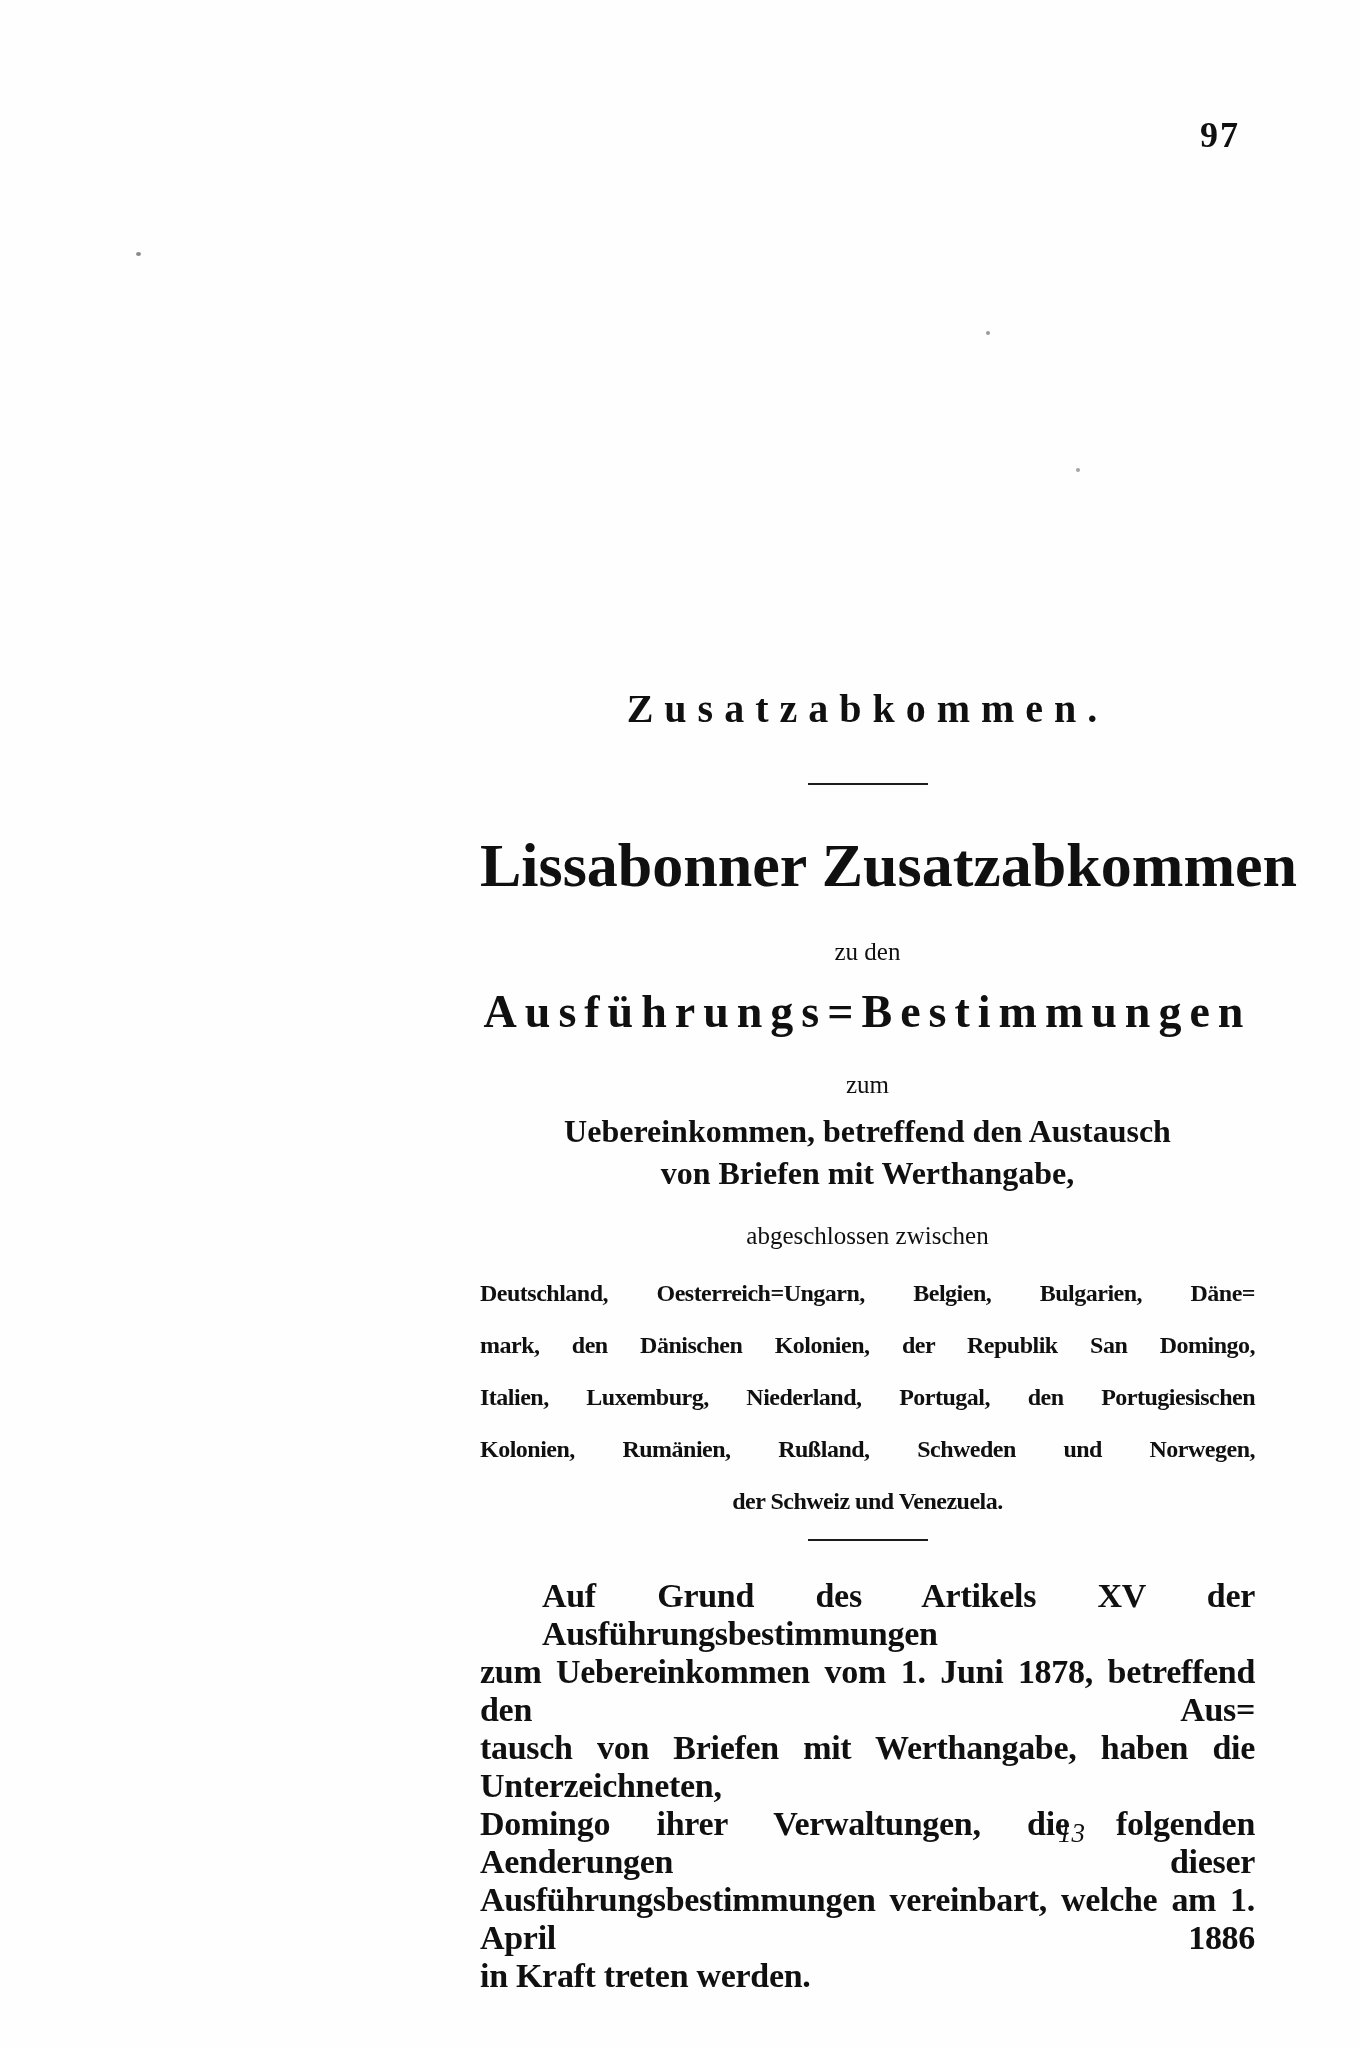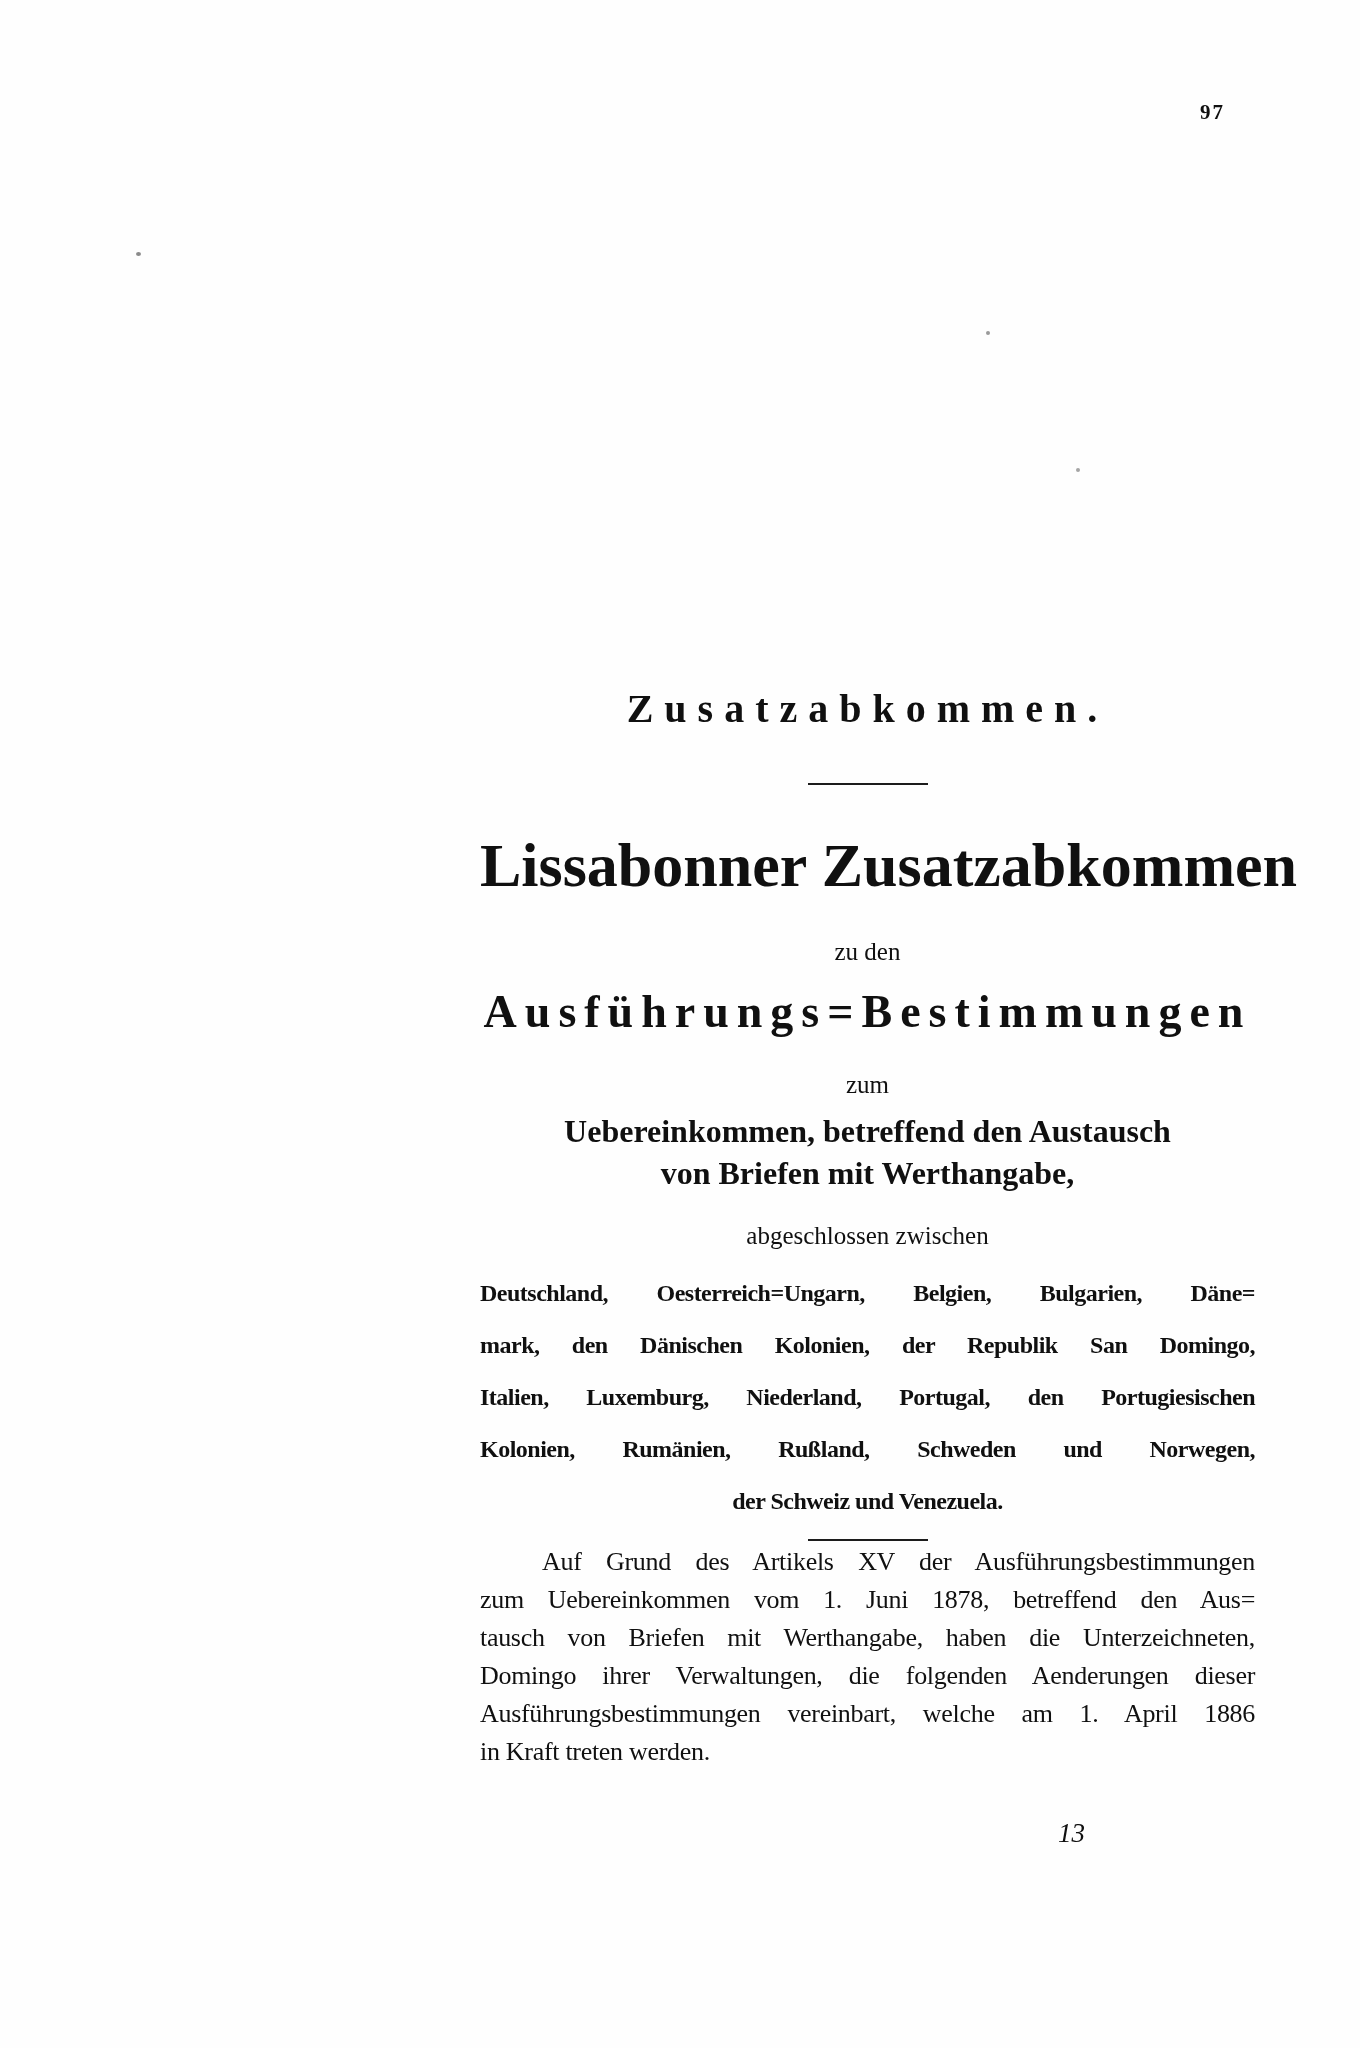--- a/index.html
+++ b/index.html
@@ -7,23 +7,23 @@
     position: relative;
     width: 1360px;
     height: 2048px;
     background: #fefefe;
     color: #101010;
     font-family: "Liberation Serif", "DejaVu Serif", serif;
     overflow: hidden;
   }
   .page-number {
     position: absolute;
-    top: 100px;
+    top: 114px;
     left: 1200px;
-    font-size: 21px;
+    font-size: 36px;
     font-weight: 700;
     letter-spacing: 2px;
   }
   .column {
     position: absolute;
     left: 480px;
     top: 0;
     width: 775px;
   }
   .series {
@@ -80,23 +80,23 @@
   .parties {
     margin-top: 16px;
     font-size: 24px;
     font-weight: 700;
     line-height: 52px;
     letter-spacing: -0.5px;
   }
   .jl { text-align: justify; text-align-last: justify; }
   .cl { text-align: center; }
   .body-par {
-    margin-top: 2px;
-    font-size: 26px;
-    font-weight: 400;
+    margin-top: 36px;
+    font-size: 34px;
+    font-weight: 700;
     line-height: 38px;
     letter-spacing: -0.3px;
   }
   .body-par .first { padding-left: 62px; }
   .body-par .ll { text-align: left; }
   .sig {
     position: absolute;
     left: 1058px;
     top: 1818px;
     font-size: 27px;

